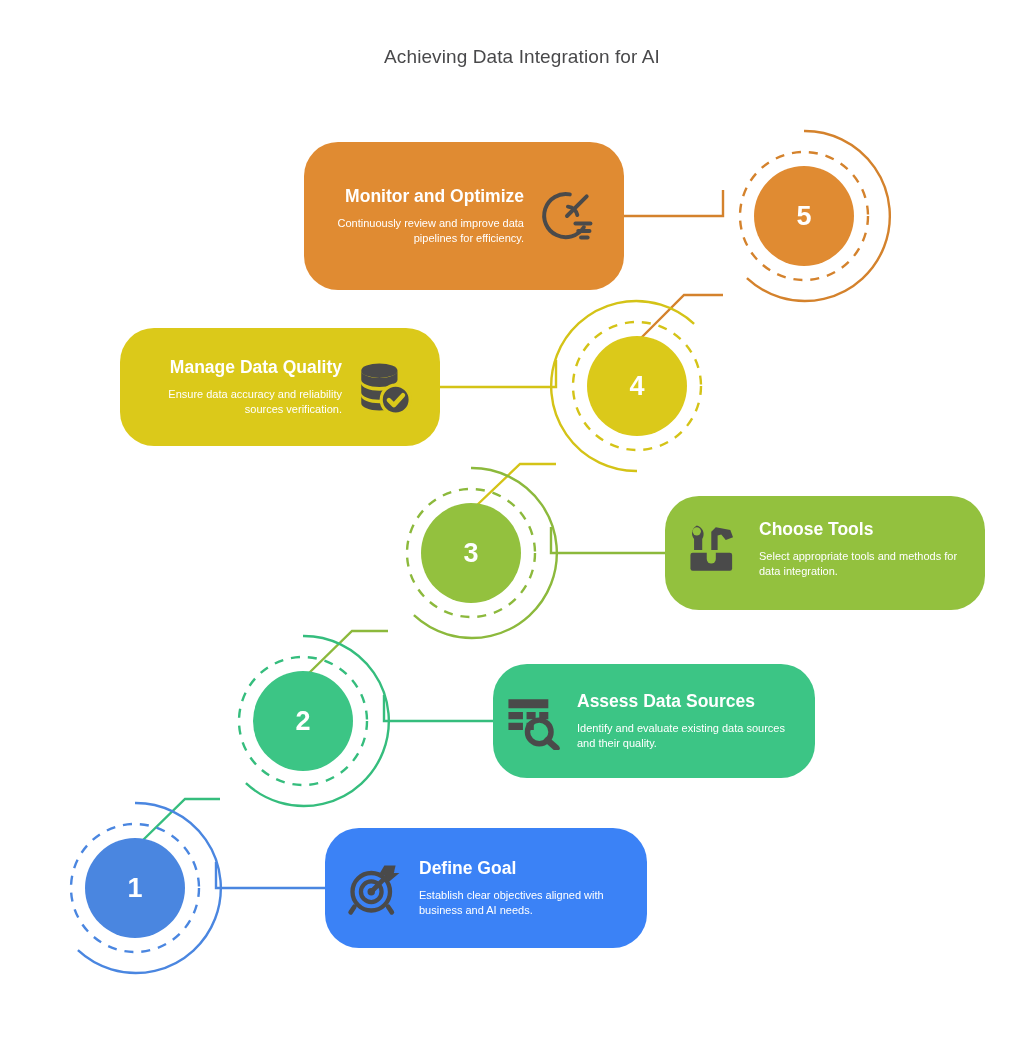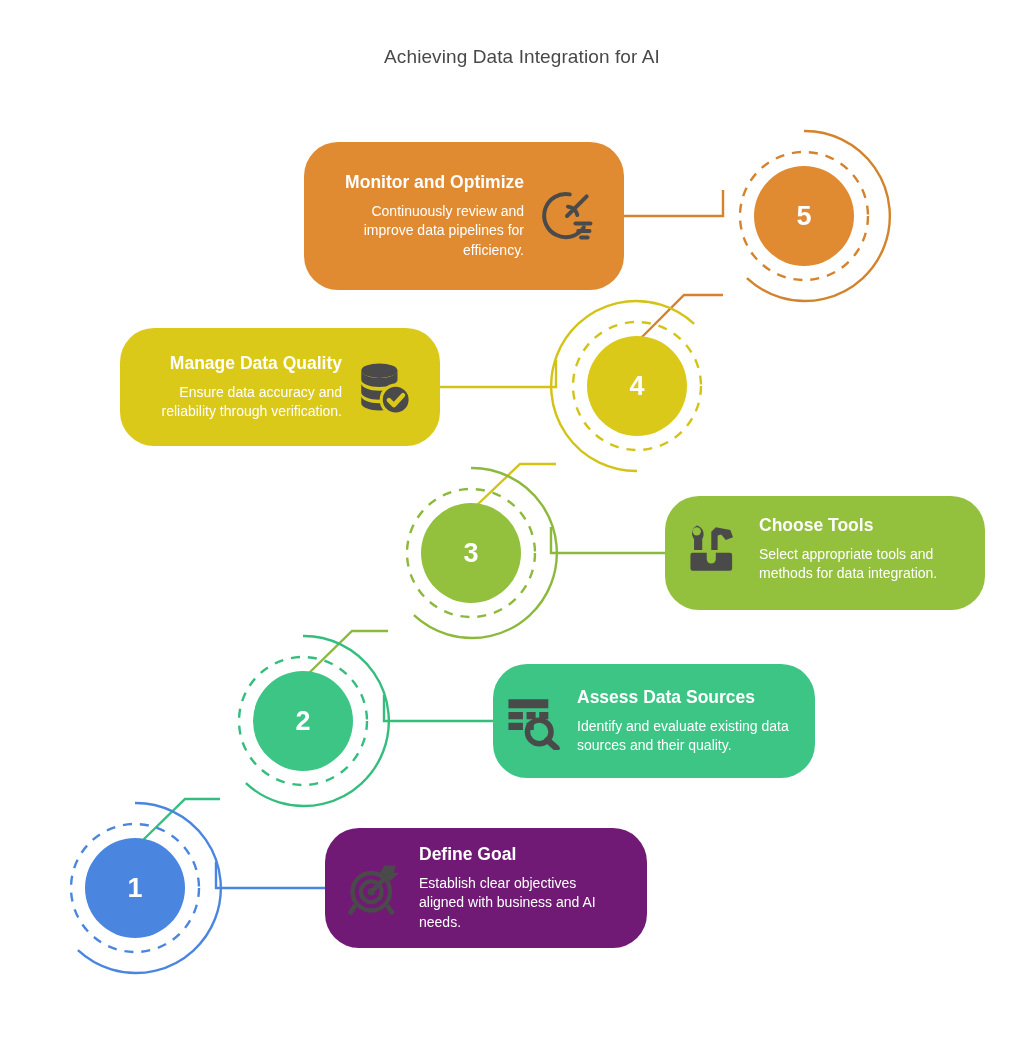--- a/index.html
+++ b/index.html
@@ -24,21 +24,21 @@
   
   .card {
     position: absolute;
     border-radius: 34px;
     display: flex; align-items: center;
     color: #ffffff;
     z-index: 3;
   }
   .card .texts { display: flex; flex-direction: column; justify-content: center; }
   .card .ttl { font-size: 17.5px; font-weight: 700; line-height: 1.2; margin-bottom: 9px; }
-  .card .desc { font-size: 14px; font-weight: 400; line-height: 1.38; }
+  .card .desc { font-size: 11px; font-weight: 400; line-height: 1.38; }
 
   
   .card.icon-right { flex-direction: row; }
   .card.icon-right .texts { text-align: right; align-items: flex-end; }
   
   .card.icon-left .texts { text-align: left; align-items: flex-start; }
 
   .card .ico { flex: 0 0 auto; display: flex; align-items: center; justify-content: center; }
 
   
@@ -101,21 +101,21 @@
       <path d="M88 3 A85 85 0 1 1 30.9 150.2" fill="none" stroke="#d4822c" stroke-width="2.4"></path>
       <circle cx="88" cy="88" r="64" fill="none" stroke="#d4822c" stroke-width="2.4" stroke-dasharray="9 8"></circle>
       <circle cx="88" cy="88" r="50" fill="#e08b32"></circle>
     </svg>
     <div class="num">5</div>
   </div>
 
   <div class="card icon-right" style="left:120px; top:328px; width:320px; height:118px; padding:0 26px 0 28px; background:#dbc91a;">
     <div class="texts" style="width:200px;">
       <div class="ttl">Manage Data Quality</div>
-      <div class="desc">Ensure data accuracy and reliability through verification.</div>
+      <div class="desc">Ensure data accuracy and reliability sources verification.</div>
     </div>
     <div class="ico" style="width:62px;height:62px;margin-left:10px;">
       <svg viewBox="0 0 64 64" width="58" height="58">
         <g fill="#4a4a4a">
           <ellipse cx="28" cy="14" rx="20" ry="8"></ellipse>
           <path d="M8 14 v10 c0 4.4 9 8 20 8 s20-3.6 20-8 V14 c0 4.4-9 8-20 8 S8 18.4 8 14z"></path>
           <path d="M8 28 v10 c0 4.4 9 8 20 8 s20-3.6 20-8 V28 c0 4.4-9 8-20 8 S8 32.4 8 28z"></path>
           <path d="M8 42 v8 c0 4.4 9 8 20 8 s20-3.6 20-8 V42 c0 4.4-9 8-20 8 S8 46.4 8 42z"></path>
           <circle cx="46" cy="46" r="16" fill="#4a4a4a" stroke="#dbc91a" stroke-width="3.5"></circle>
           <path d="M38.5 46.5 l5.5 5.5 l10-11" fill="none" stroke="#dbc91a" stroke-width="5" stroke-linecap="round" stroke-linejoin="round"></path>
@@ -180,21 +180,21 @@
 
   <div class="marker" style="left:215px; top:633px; width:176px; height:176px;">
     <svg viewBox="0 0 176 176" width="176" height="176">
       <path d="M88 3 A85 85 0 1 1 30.9 150.2" fill="none" stroke="#35bd7d" stroke-width="2.4"></path>
       <circle cx="88" cy="88" r="64" fill="none" stroke="#35bd7d" stroke-width="2.4" stroke-dasharray="9 8"></circle>
       <circle cx="88" cy="88" r="50" fill="#3cc585"></circle>
     </svg>
     <div class="num">2</div>
   </div>
 
-  <div class="card icon-left" style="left:325px; top:828px; width:322px; height:120px; padding:0 24px 0 18px; background:#701a75;">
+  <div class="card icon-left" style="left:325px; top:828px; width:322px; height:120px; padding:0 24px 0 18px; background:#3b82f6;">
     <div class="ico" style="width:64px;height:64px;margin-right:12px;">
       <svg viewBox="0 0 64 64" width="60" height="60">
         <g fill="none" stroke="#4a4a4a" stroke-width="4.6">
           <circle cx="28" cy="36" r="20"></circle>
           <circle cx="28" cy="36" r="11"></circle>
         </g>
         <circle cx="28" cy="36" r="4" fill="#4a4a4a"></circle>
         <path d="M10 52 L6 58 M46 52 L50 58" stroke="#4a4a4a" stroke-width="5" stroke-linecap="round"></path>
         <path d="M28 36 L50 14" stroke="#4a4a4a" stroke-width="5" stroke-linecap="round"></path>
         <path d="M42 8 l12 0 l-2 8 l6 0 l-12 10 l-2 -8 l-8 0 z" fill="#4a4a4a"></path>

